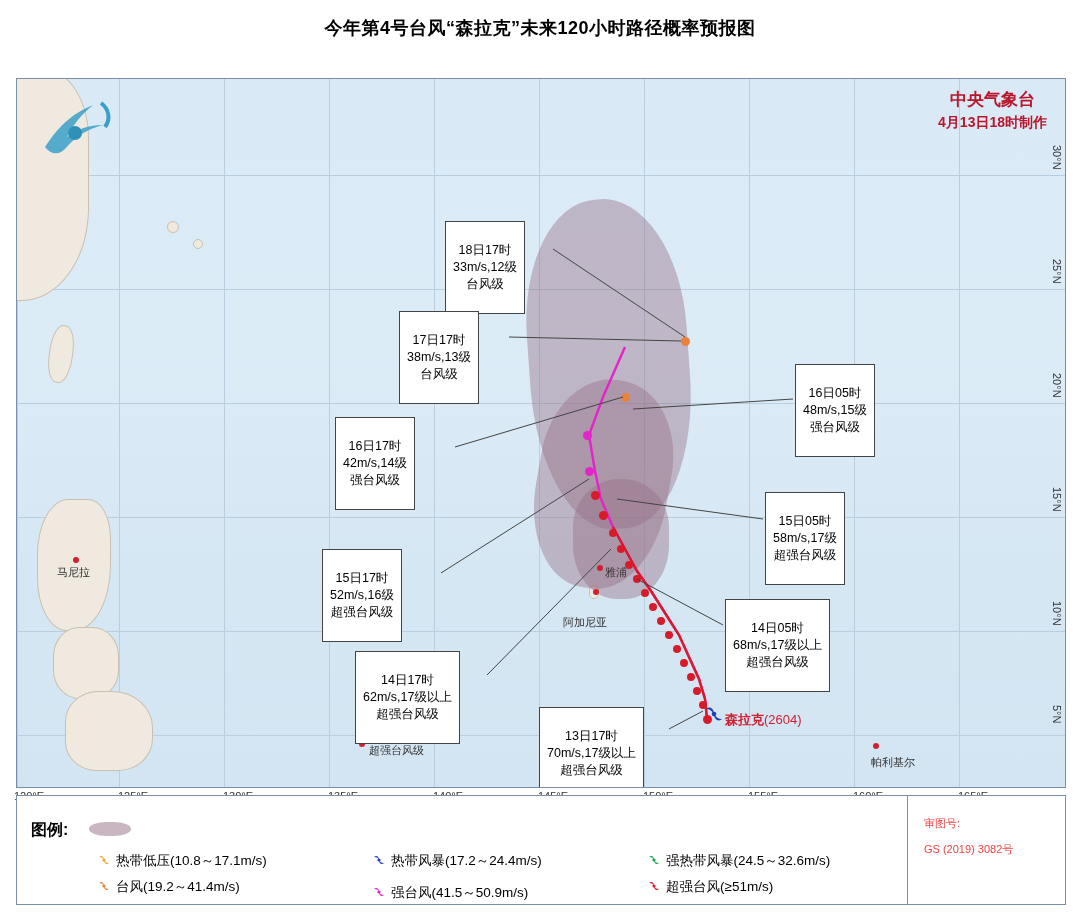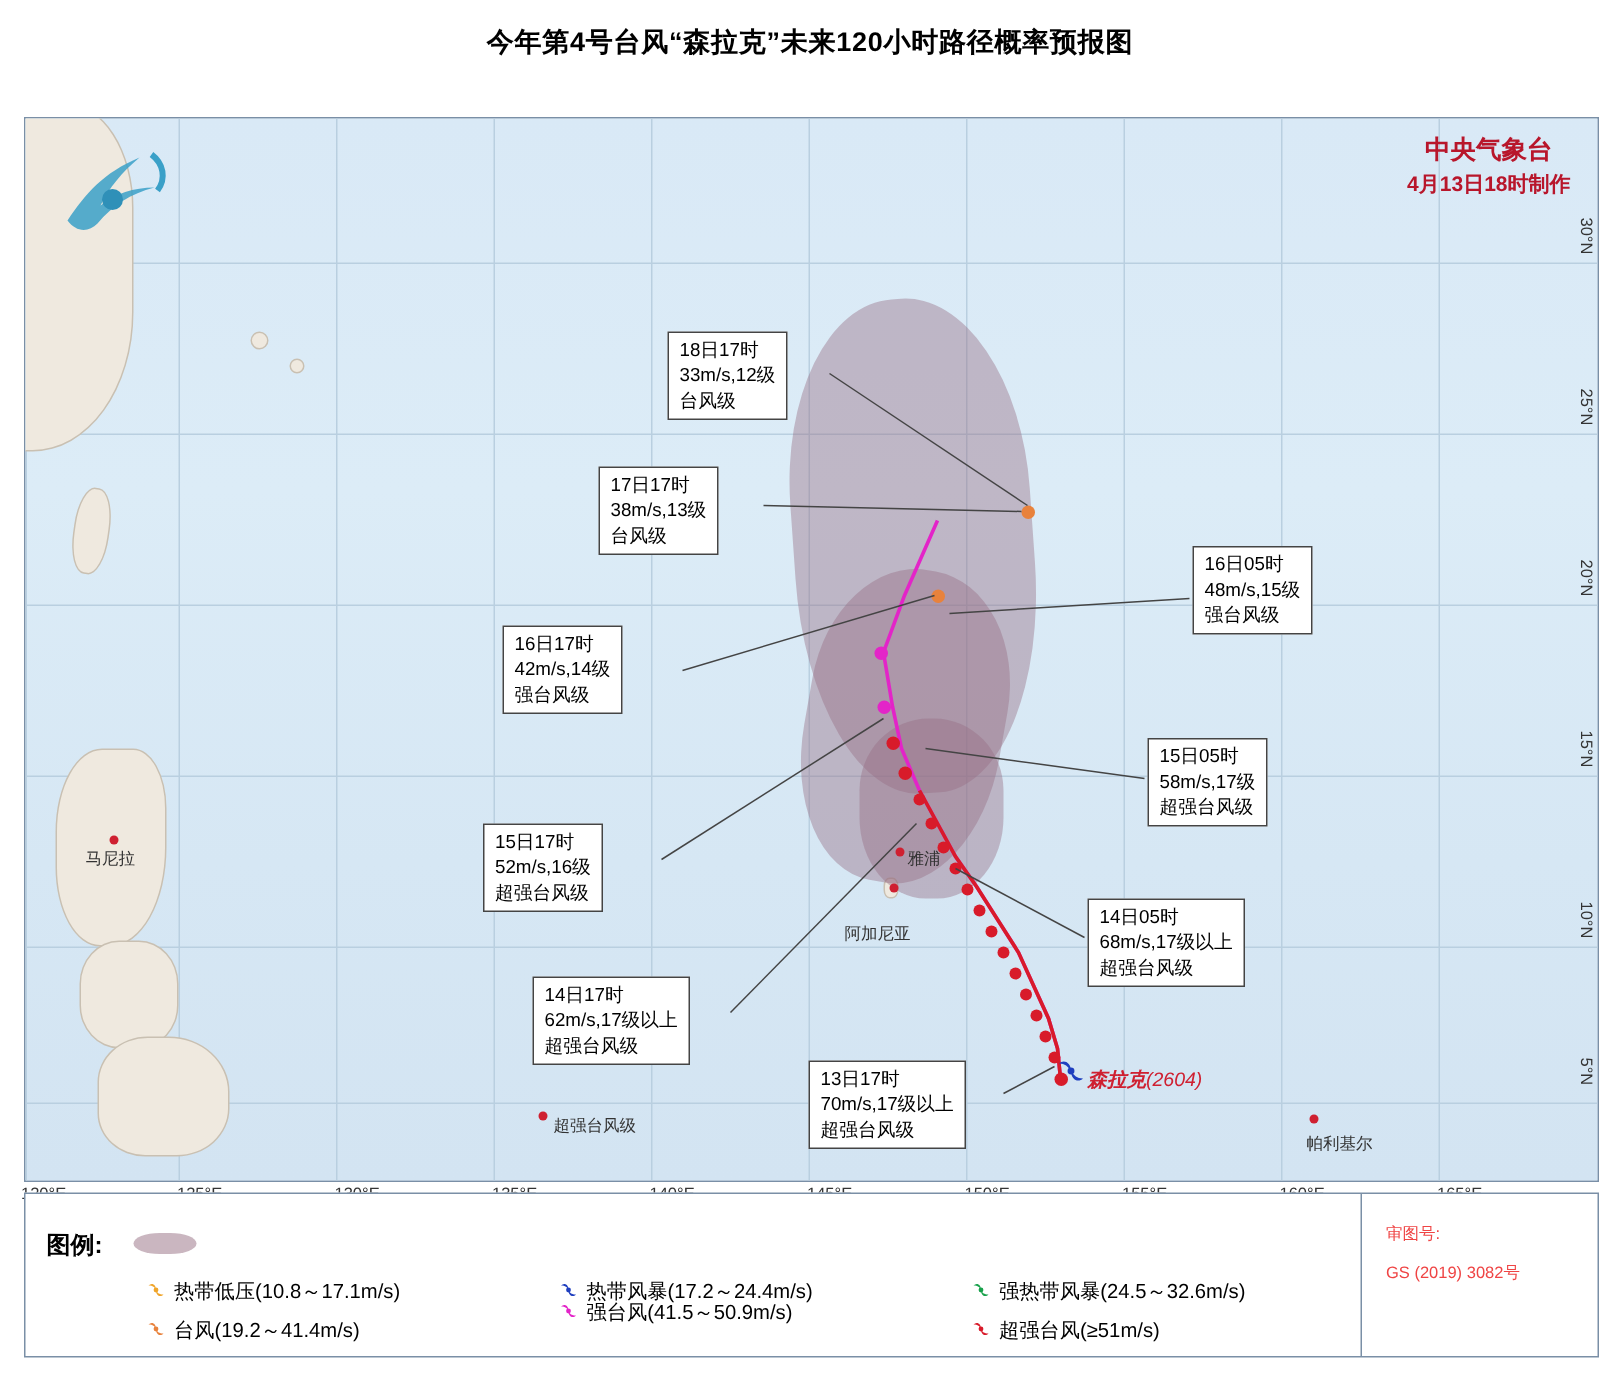--- a/index.html
+++ b/index.html
@@ -49,32 +49,32 @@
   }
   .agency .a1{color:#b8162b;font-size:17px;font-weight:bold;}
   .agency .a2{color:#b8162b;font-size:14px;font-weight:bold;}
   .cone{
     position:absolute;
     background:rgba(150,110,130,0.42);
     border-radius:48% 48% 46% 46%/40% 40% 45% 45%;
   }
   .callout{
     position:absolute;background:#ffffff;border:1px solid #444;
-    font-size:12.5px;line-height:17px;padding:3px 7px;
+    font-size:12.5px;line-height:17px;padding:20px 7px;text-align:center;
     white-space:nowrap;color:#000;
   }
   .track-dot{position:absolute;border-radius:50%;}
   .city{
     position:absolute;font-size:11px;color:#333;white-space:nowrap;
   }
   .city-dot{
     position:absolute;width:6px;height:6px;border-radius:50%;background:#cf2031;
   }
   .storm-label{
-    position:absolute;font-size:13px;white-space:nowrap;font-style:italic;
+    position:absolute;font-size:13px;white-space:nowrap;
   }
   .storm-label .nm{color:#cf2031;font-weight:bold;}
   .storm-label .num{color:#cf2031;}
   .legend{
     position:absolute;left:16px;top:795px;width:1048px;height:108px;
     border:1px solid #7a8fa6;background:#fff;
   }
   .legend-left{position:absolute;left:0;top:0;width:890px;height:100%;}
   .legend-right{position:absolute;left:890px;top:0;right:0;height:100%;
     border-left:1px solid #7a8fa6;padding:14px 0 0 16px;box-sizing:border-box;}
@@ -302,21 +302,21 @@
     </div>
 
     <div class="legend-row" style="left:80px;top:82px;">
       <svg class="sym" width="14" height="14" viewBox="0 0 14 14" style="vertical-align:-2px;">
         <path d="M7 7 C7 3 4 2 2 4 C5 4 6 5 7 7 Z" fill="#e8823c"></path>
         <path d="M7 7 C7 11 10 12 12 10 C9 10 8 9 7 7 Z" fill="#e8823c"></path>
         <circle cx="7" cy="7" r="1.6" fill="#e8823c"></circle>
       </svg><span>台风(19.2～41.4m/s)</span>
     </div>
 
-    <div class="legend-row" style="left:355px;top:70px;">
+    <div class="legend-row" style="left:355px;top:88px;">
       <svg class="sym" width="14" height="14" viewBox="0 0 14 14" style="vertical-align:-2px;">
         <path d="M7 7 C7 3 4 2 2 4 C5 4 6 5 7 7 Z" fill="#e324c8"></path>
         <path d="M7 7 C7 11 10 12 12 10 C9 10 8 9 7 7 Z" fill="#e324c8"></path>
         <circle cx="7" cy="7" r="1.6" fill="#e324c8"></circle>
       </svg><span>强台风(41.5～50.9m/s)</span>
     </div>
 
     <div class="legend-row" style="left:630px;top:82px;">
       <svg class="sym" width="14" height="14" viewBox="0 0 14 14" style="vertical-align:-2px;">
         <path d="M7 7 C7 3 4 2 2 4 C5 4 6 5 7 7 Z" fill="#d81b2a"></path>

